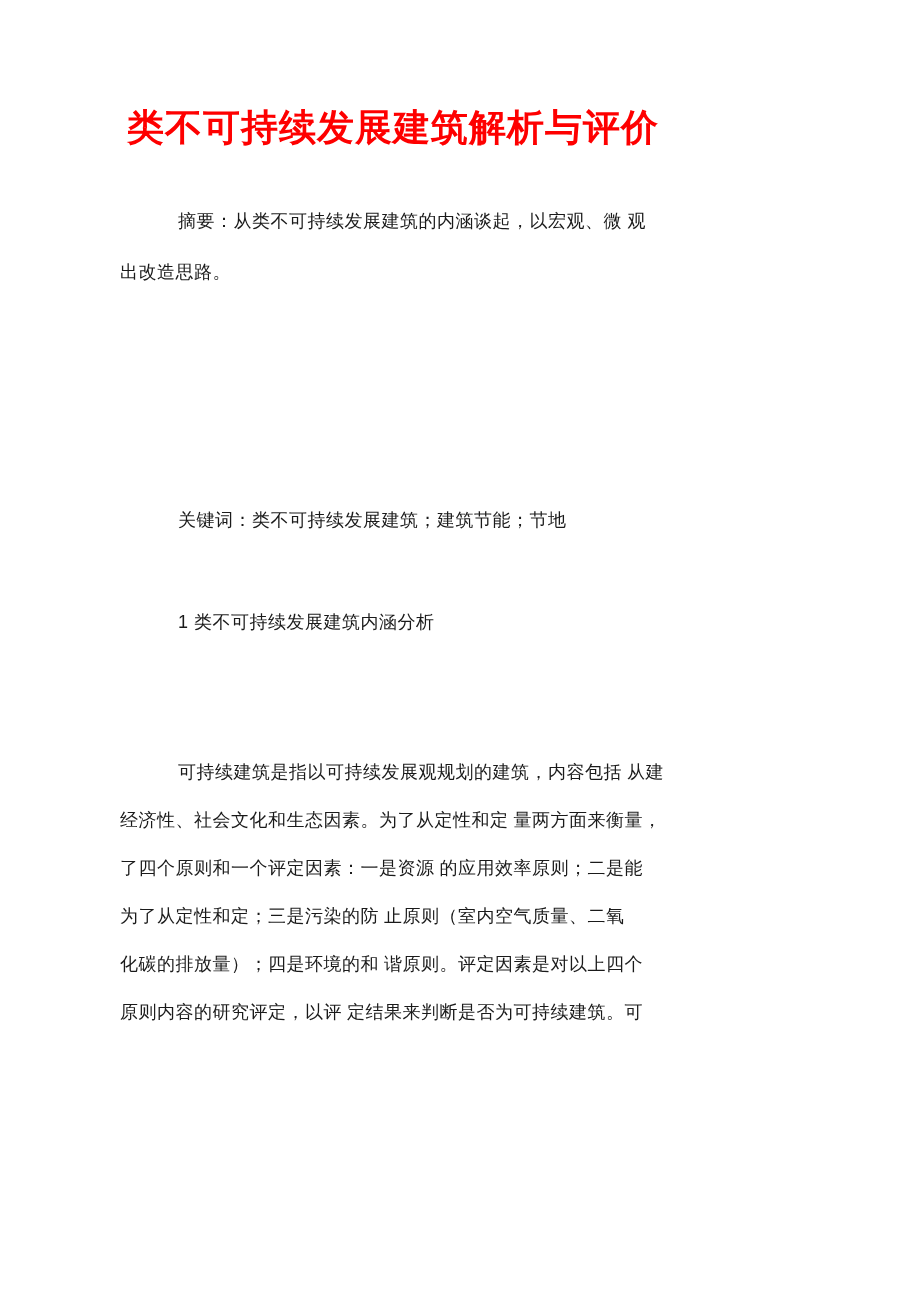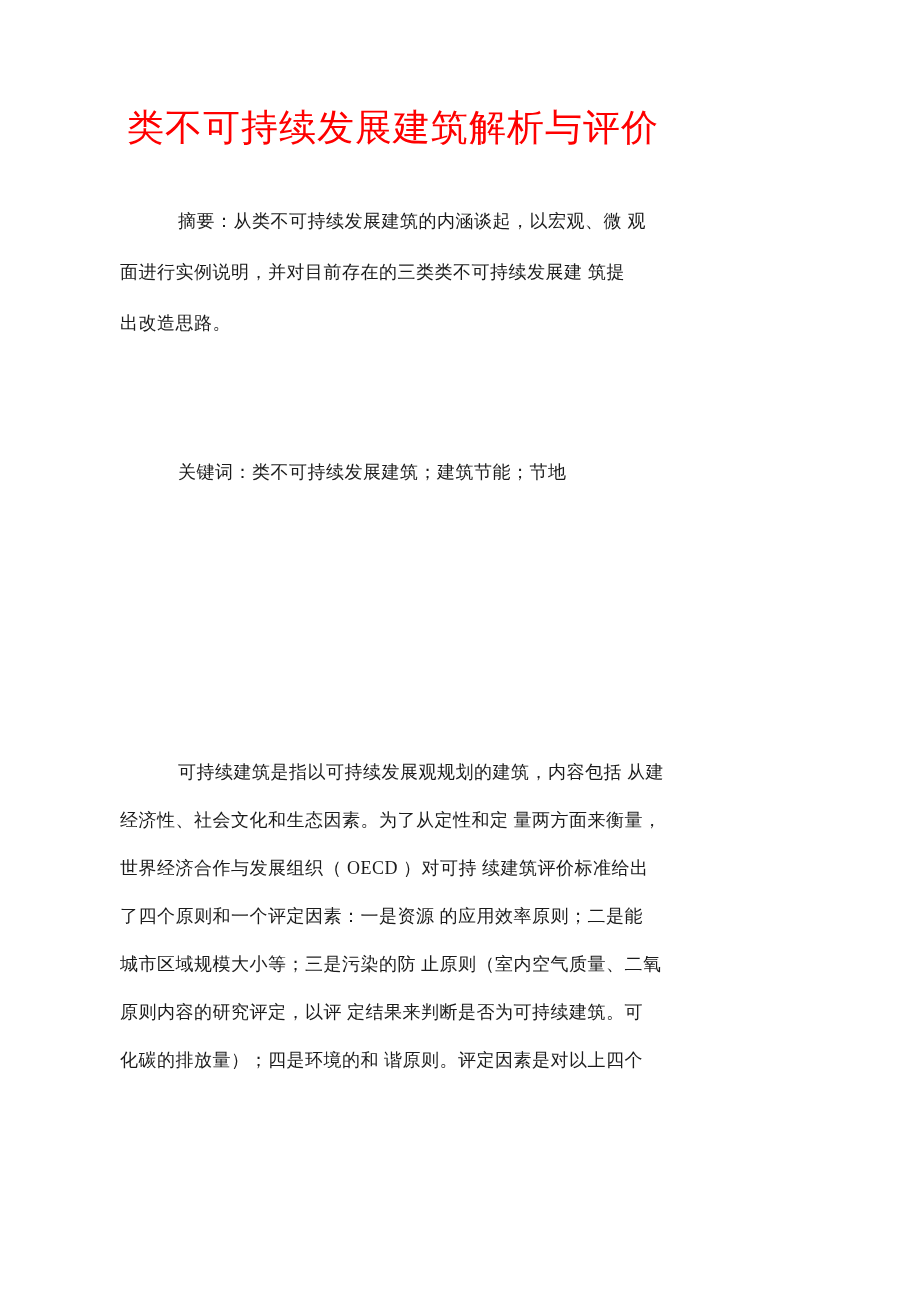--- a/index.html
+++ b/index.html
@@ -14,71 +14,72 @@
     background: #ffffff;
     overflow: hidden;
     font-family: "Liberation Sans", sans-serif;
     color: #1a1a1a;
   }
   .doc-title {
     position: absolute;
     left: 127px;
     top: 78px;
     font-size: 37px;
-    font-weight: normal;
+    font-weight: bold;
     color: #fe0000;
     letter-spacing: 1px;
     white-space: pre;
   }
   .block {
     position: absolute;
     left: 120px;
     width: 700px;
   }
   .line {
     white-space: pre;
     font-size: 18px;
     color: #1a1a1a;
     letter-spacing: 0.5px;
   }
   
   .abstract .line { height: 51px; line-height: 51px; }
   #abstract-block { top: 196px; }
   
-  .single .line { height: 40px; line-height: 40px; }
+  .single .line { height: 40px; line-height: 40px; margin-top: 48px; }
   #keywords-block { top: 452px; }
   #section1-block { top: 554px; }
   #section11-block { top: 656px; }
   
   .bodypara .line { height: 48px; line-height: 48px; }
   #body-block { top: 748px; font-family: Liberation Serif, serif; }
   .indent { padding-left: 58px; }
 </style>
 </head>
 <body>
 
 <div class="page">
 
   <h1 class="doc-title">类不可持续发展建筑解析与评价</h1>
 
   <div id="abstract-block" class="block abstract">
     <div class="line indent">摘要：从类不可持续发展建筑的内涵谈起，以宏观、微 观</div>
-    <div class="line">面进行实例说明，并对目前存在的三类类不可持续发展建 筑提</div>
     <div class="line">出改造思路。</div>
   </div>
 
   <div id="keywords-block" class="block single">
     <div class="line indent">关键词：类不可持续发展建筑；建筑节能；节地</div>
   </div>
 
+  <div id="section1-block" class="block single">
+    <div class="line indent">1 类不可持续发展建筑内涵分析</div>
+  </div>
 
 
   <div id="body-block" class="block bodypara">
     <div class="line indent">可持续建筑是指以可持续发展观规划的建筑，内容包括 从建</div>
     <div class="line">经济性、社会文化和生态因素。为了从定性和定 量两方面来衡量，</div>
-    <div class="line">世界经济合作与发展组织（ OECD ）对可持 续建筑评价标准给出</div>
     <div class="line">了四个原则和一个评定因素：一是资源 的应用效率原则；二是能</div>
-    <div class="line">城市区域规模大小等；三是污染的防 止原则（室内空气质量、二氧</div>
+    <div class="line">为了从定性和定；三是污染的防 止原则（室内空气质量、二氧</div>
+    <div class="line">化碳的排放量）；四是环境的和 谐原则。评定因素是对以上四个</div>
     <div class="line">原则内容的研究评定，以评 定结果来判断是否为可持续建筑。可</div>
-    <div class="line">化碳的排放量）；四是环境的和 谐原则。评定因素是对以上四个</div>
   </div>
 
 </div>
 
 </body></html>

